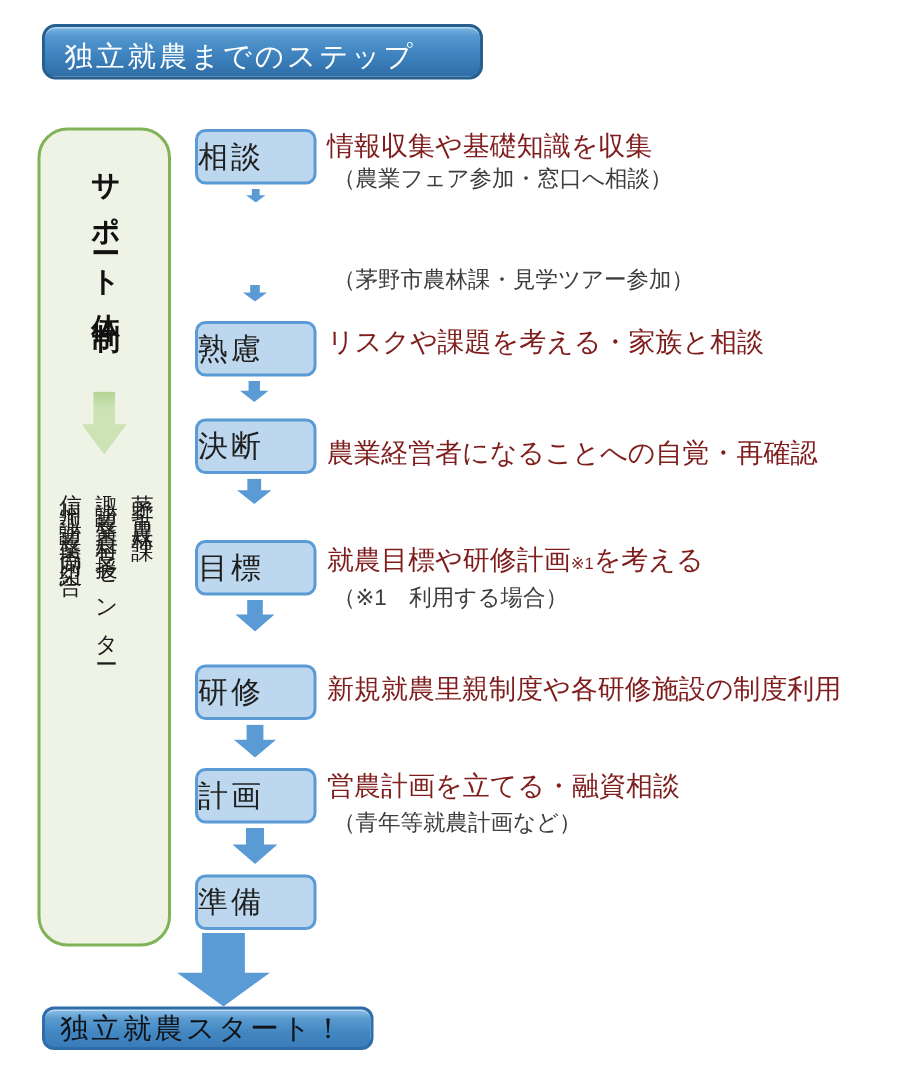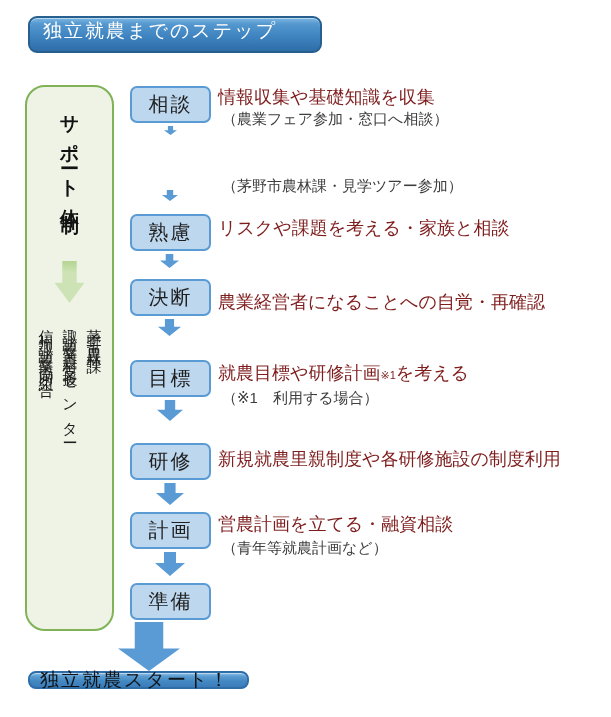--- a/index.html
+++ b/index.html
@@ -6,21 +6,21 @@
   #canvas {
     position:relative; width:611px; height:717px; background:#ffffff;
     font-family:"Liberation Sans","DejaVu Sans",sans-serif; overflow:hidden;
   }
 
   
   .title-box {
     position:absolute; left:28px; top:16px; width:294px; height:37px;
     box-sizing:border-box; border:2px solid #27608f; border-radius:9px;
     background:linear-gradient(to bottom,#7db8e4 0%,#5598cf 18%,#3f84c0 55%,#2e6da8 100%);
-    display:flex; align-items:flex-start; padding-left:13px;
+    display:flex; align-items:flex-end; padding-left:13px;
     color:#ffffff; font-size:19px; letter-spacing:2px;
     box-shadow:inset 0 1px 0 rgba(255,255,255,.45);
   }
 
   
   .support-box {
     position:absolute; left:25px; top:85px; width:89px; height:546px;
     box-sizing:border-box; border:2px solid #7fb356; border-radius:20px;
     background:#eef3e6;
   }
@@ -41,21 +41,21 @@
   }
   .support-orgs span {
     writing-mode:vertical-rl; font-size:15px; color:#1c1c1c;
     letter-spacing:6px; white-space:nowrap;
   }
 
   
   .sbox {
     position:absolute; left:130px; width:81px; height:37px; box-sizing:border-box;
     background:#bdd7ee; border:2px solid #5b9bd5; border-radius:7px;
-    display:flex; align-items:center; justify-content:center;
+    display:flex; align-items:center; 
     font-size:20px; color:#1f1f1f; letter-spacing:2px;
   }
   .s1{top:86px}.s2{top:150px}.s3{top:214px}.s4{top:279px}
   .s5{top:360px}.s6{top:443px}.s7{top:512px}.s8{top:583px}
 
   
   .arr {
     position:absolute; background:#5b9bd5;
     clip-path:polygon(30% 0,70% 0,70% 46%,100% 46%,50% 100%,0 46%,30% 46%);
   }
@@ -77,21 +77,21 @@
   .d3{top:216px}
   .d4{top:290px}
   .d5{top:361px}.n5{top:389px}
   .d6{top:447px}
   .d7{top:512px}.n7{top:539px}
   .d8{top:596px}
   .ref-small { font-size:11px; }
 
   
   .footer-box {
-    position:absolute; left:28px; top:671px; width:221px; height:18px;
+    position:absolute; left:28px; top:671px; width:221px; height:29px;
     box-sizing:border-box; border:2px solid #2e6da8; border-radius:8px;
     background:linear-gradient(to bottom,#8cc0e8 0%,#5a9bd0 25%,#4287c2 60%,#3a7cba 100%);
     display:flex; align-items:center; padding-left:10px;
     color:#101418; font-size:19px; letter-spacing:2px;
     box-shadow:inset 0 1px 0 rgba(255,255,255,.4);
   }
 </style>
 </head>
 <body>
 

